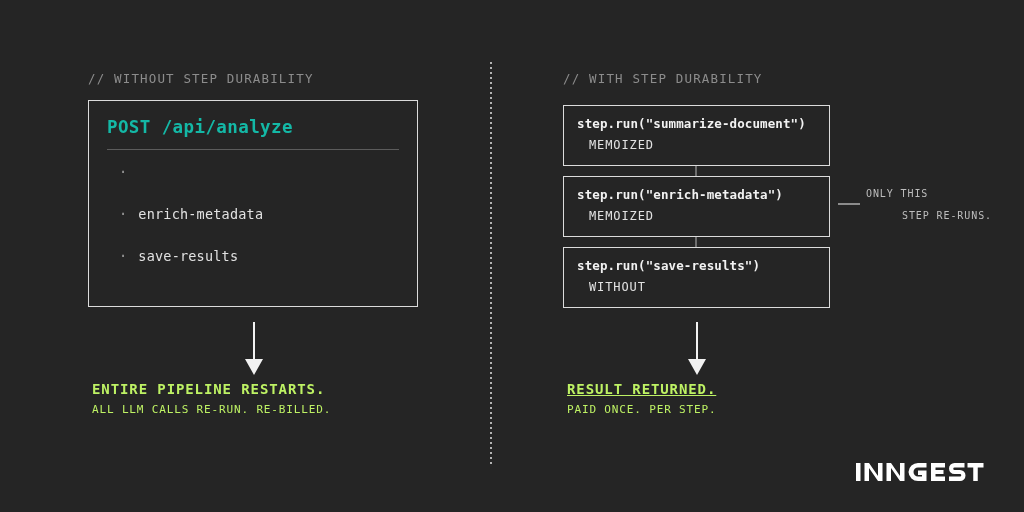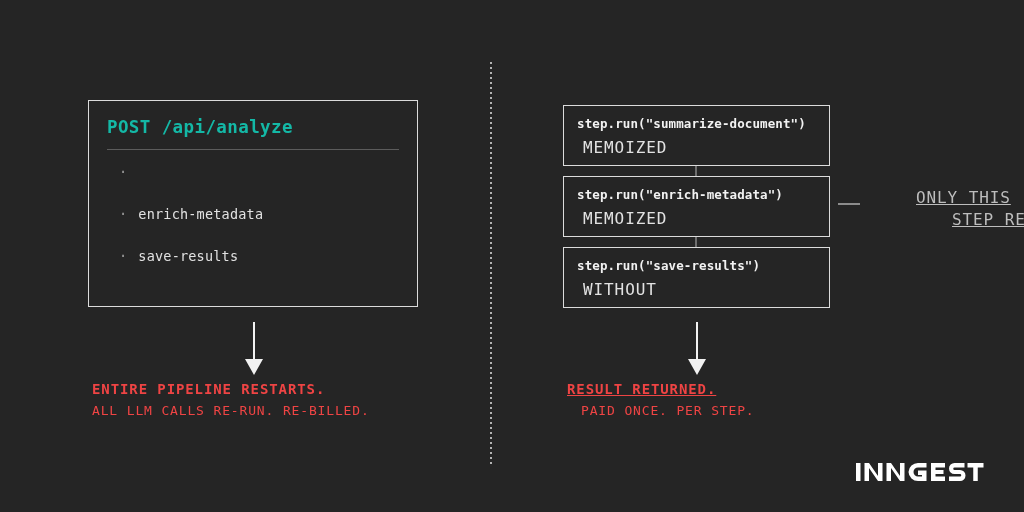--- a/index.html
+++ b/index.html
@@ -114,23 +114,23 @@
     left: 13px;
     top: 10px;
     font-size: 12.5px;
     font-weight: bold;
     color: #f2f2f2;
     letter-spacing: 0.1px;
     white-space: nowrap;
   }
   .step-status {
     position: absolute;
-    left: 19px;
+    left: 25px;
     top: 32px;
-    font-size: 16px;
+    font-size: 12px;
     color: #e2e2e2;
     letter-spacing: 0.9px;
     white-space: nowrap;
   }
   .step-connector {
     position: absolute;
     left: 695px;
     width: 1.5px;
     height: 11px;
     background: #6e6e6e;
@@ -142,26 +142,25 @@
   #callout-leader {
     position: absolute;
     left: 838px;
     top: 203px;
     width: 22px;
     height: 1.5px;
     background: #8c8c8c;
   }
   .callout-line {
     position: absolute;
-    left: 916px;
-    font-size: 16px;
+    left: 866px;
+    font-size: 10px;
     letter-spacing: 0.9px;
     color: #bdbdbd;
     white-space: nowrap;
-    text-decoration: underline;
   }
   #callout-line-0 { top: 188px; }
   #callout-line-1 { top: 210px; margin-left: 36px; }
 
   
   .arrow { position: absolute; }
   .arrow .stem {
     position: absolute;
     left: 50%;
     top: 0;
@@ -182,52 +181,53 @@
   }
   #arrow-left  { left: 244px; top: 322px; width: 20px; height: 53px; }
   #arrow-right { left: 687px; top: 322px; width: 20px; height: 53px; }
   #arrow-left .stem, #arrow-right .stem { height: 38px; }
 
   
   .outcome-primary {
     position: absolute;
     font-size: 14px;
     font-weight: bold;
-    color: #ef4444;
+    color: #bef264;
     letter-spacing: 0.9px;
     white-space: nowrap;
   }
   .outcome-secondary {
     position: absolute;
-    font-size: 13px;
-    color: #ef4444;
+    font-size: 11px;
+    color: #bef264;
     letter-spacing: 0.85px;
     white-space: nowrap;
   }
   #outcome-left-primary    { left: 92px;  top: 381px; }
   #outcome-left-secondary  { left: 92px;  top: 403px; }
   #outcome-right-primary   { left: 567px; top: 381px; text-decoration: underline; }
-  #outcome-right-secondary { left: 581px; top: 403px; }
+  #outcome-right-secondary { left: 567px; top: 403px; }
 
   
   #logo {
     position: absolute;
     right: 28px;
     bottom: 27px;
     height: 26px;
     display: flex;
     align-items: center;
   }
   #logo svg { display: block; }
 </style>
 </head>
 <body>
 
 <div class="stage">
 
+  <div class="section-label" id="label-left">// WITHOUT STEP DURABILITY</div>
 
   <div id="mono-box">
     <div id="mono-title">POST /api/analyze</div>
     <div id="mono-rule"></div>
 
     <div class="mono-item" id="mono-item-0">
       <span class="dot">·</span>
     </div>
     <div class="mono-item" id="mono-item-1">
       <span class="dot">·</span>
@@ -242,20 +242,21 @@
   <div class="arrow" id="arrow-left">
     <span class="stem"></span>
     <span class="head"></span>
   </div>
 
   <div class="outcome-primary" id="outcome-left-primary">ENTIRE PIPELINE RESTARTS.</div>
   <div class="outcome-secondary" id="outcome-left-secondary">ALL LLM CALLS RE-RUN. RE-BILLED.</div>
 
   <div id="divider"></div>
 
+  <div class="section-label" id="label-right">// WITH STEP DURABILITY</div>
 
   <div class="step-box" id="step-box-0">
     <div class="step-call">step.run("summarize-document")</div>
     <div class="step-status">MEMOIZED</div>
   </div>
   <div class="step-connector" id="connector-0"></div>
 
   <div class="step-box" id="step-box-1">
     <div class="step-call">step.run("enrich-metadata")</div>
     <div class="step-status">MEMOIZED</div>

